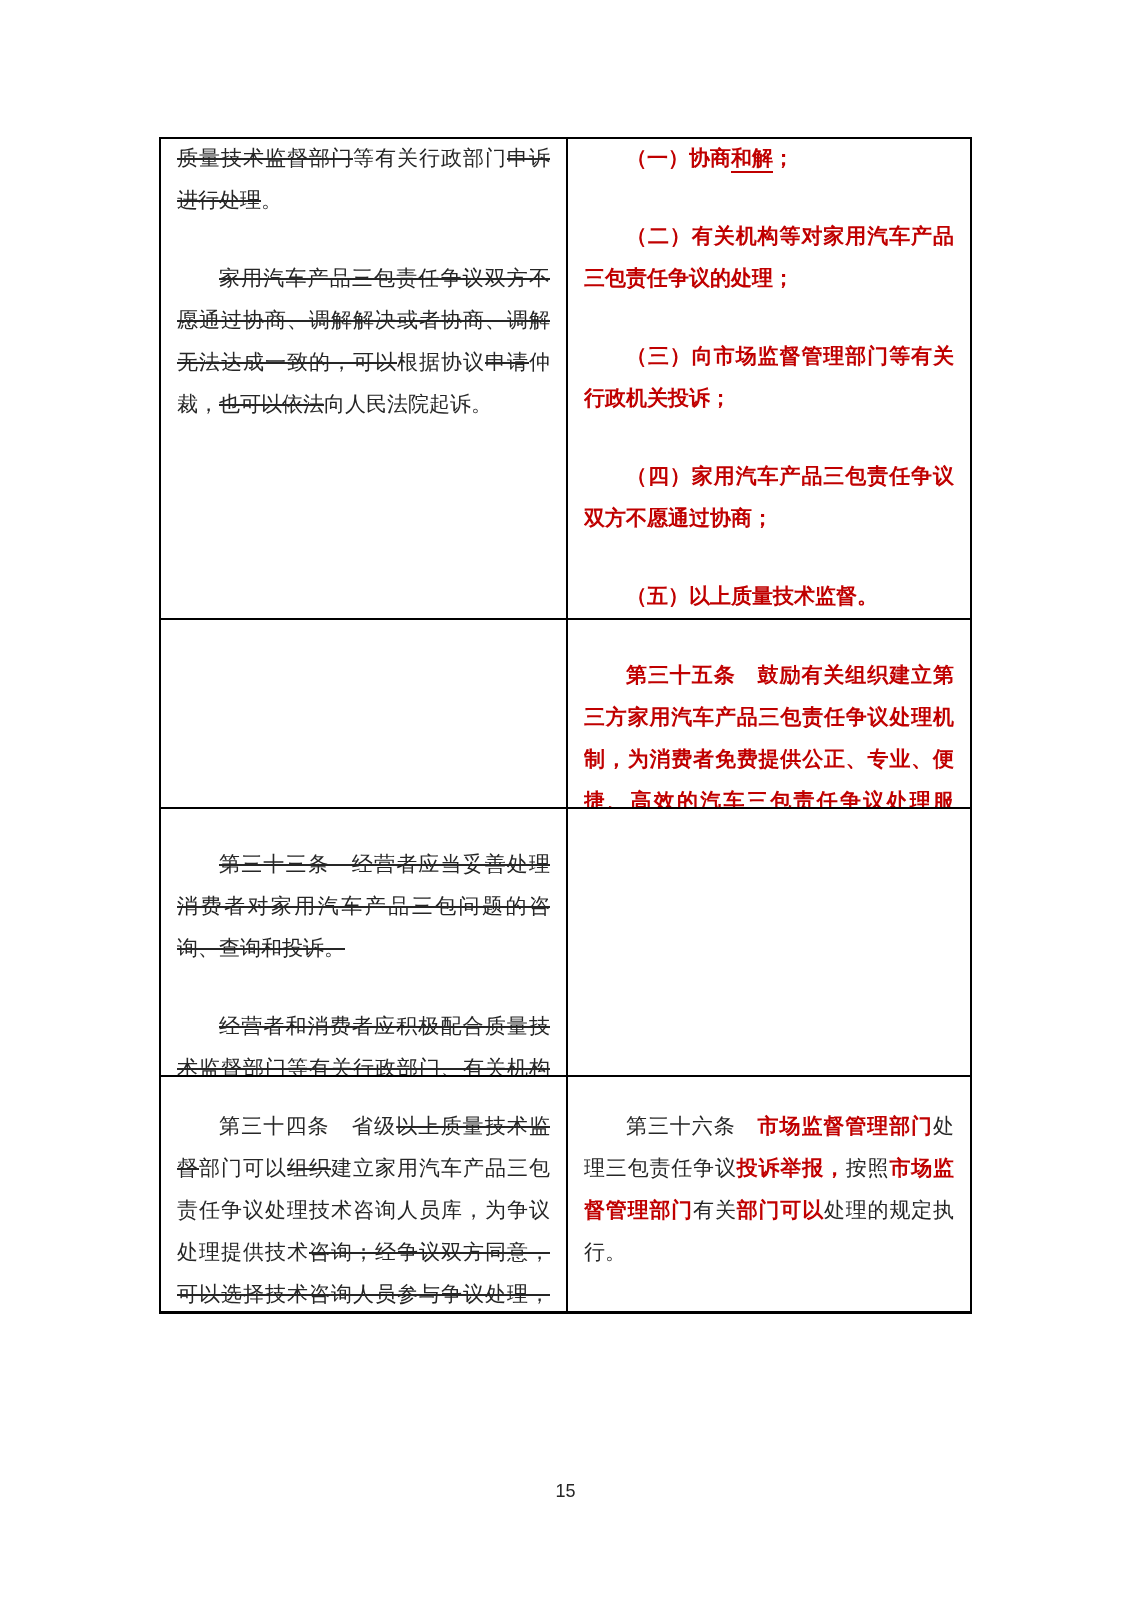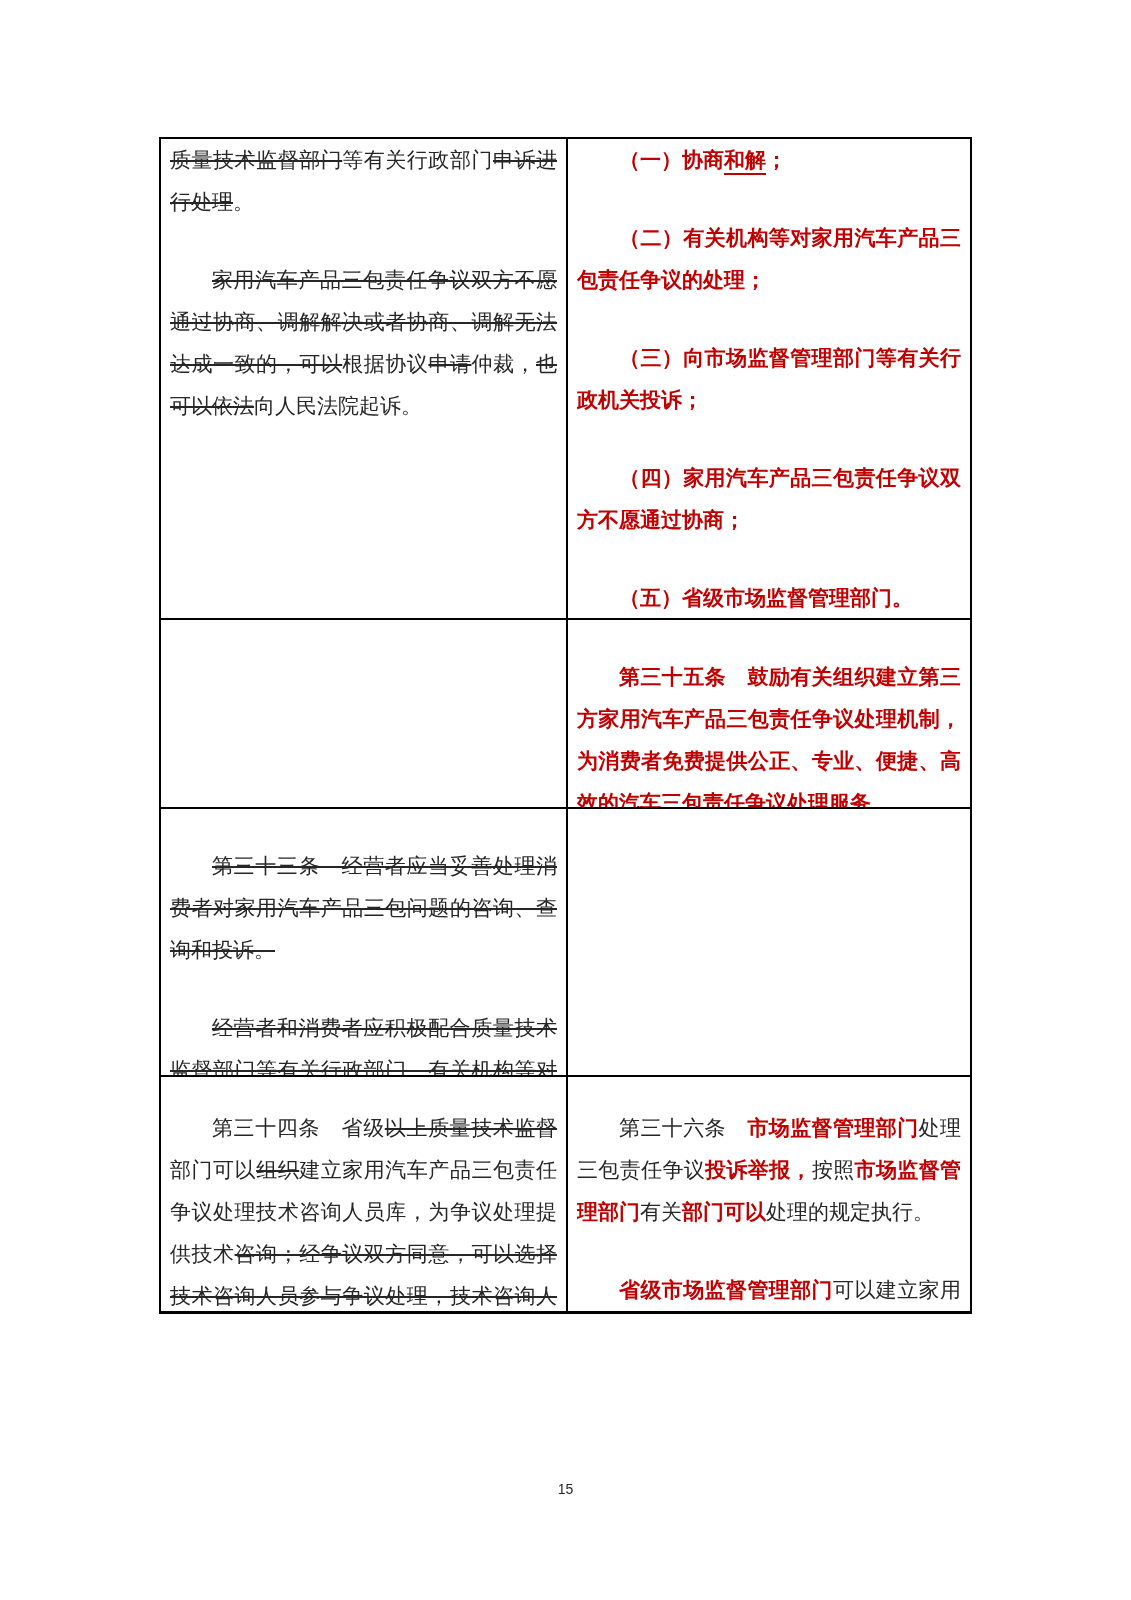--- a/index.html
+++ b/index.html
@@ -13,21 +13,22 @@
     font-family:"Liberation Serif","DejaVu Serif",serif;
   }
   .page{position:absolute;inset:0;background:#ffffff;}
   table.doc-table{
     position:absolute;left:159px;top:137px;width:811px;
     border-collapse:collapse;table-layout:fixed;
   }
   table.doc-table td{
     border:2px solid var(--border);
     vertical-align:top;
-    padding:0 9px;
+    padding:0 16px;
+    font-family:Liberation Mono, monospace;
   }
   table.doc-table tr.r3 td{border-bottom:3px solid var(--border);}
   .cell-inner{
     overflow:hidden;
     font-size:21px;line-height:42px;color:var(--ink);
     text-align:justify;
   }
   .r0 .cell-inner{height:479px;}
   .r1 .cell-inner{height:187px;}
   .r2 .cell-inner{height:266px;}
@@ -45,21 +46,21 @@
   }
   .rb{color:var(--red);font-weight:700;}
   .rbu{
     color:var(--red);font-weight:700;
     text-decoration:underline;
     text-decoration-thickness:2px;
     text-underline-offset:6px;
   }
   .page-number{
     position:absolute;top:1481px;left:0;width:100%;
-    text-align:center;font-size:14px;color:var(--ink);
+    text-align:center;font-size:18px;color:var(--ink);
     font-family:"Liberation Sans","DejaVu Sans",sans-serif;
   }
 </style>
 </head>
 <body>
 
 <div class="page">
 
   <table class="doc-table">
     <colgroup>
@@ -73,21 +74,21 @@
               <p class="para"><span class="run del">质量技术监督部门</span><span class="run plain">等有关行政部门</span><span class="run del">申诉进行处理</span><span class="run plain">。</span></p>
               <p class="para indent"><span class="run del">家用汽车产品三包责任争议双方不愿通过协商、调解解决或者协商、调解无法达成一致的，可以</span><span class="run plain">根据协议</span><span class="run del">申请</span><span class="run plain">仲裁，</span><span class="run del">也可以依法</span><span class="run plain">向人民法院起诉。</span></p>
             </div>
           </td>
         <td>
             <div class="cell-inner">
               <p class="para indent"><span class="run rb">（一）协商</span><span class="run rbu">和解</span><span class="run rb">；</span></p>
               <p class="para indent"><span class="run rb">（二）有关机构等对家用汽车产品三包责任争议的处理；</span></p>
               <p class="para indent"><span class="run rb">（三）向市场监督管理部门等有关行政机关投诉；</span></p>
               <p class="para indent"><span class="run rb">（四）家用汽车产品三包责任争议双方不愿通过协商；</span></p>
-              <p class="para indent"><span class="run rb">（五）省级市场监督管理部门。</span></p>
+              <p class="para indent"><span class="run rb">（五）以上质量技术监督。</span></p>
             </div>
           </td>
       </tr>
       <tr class="r1">
         <td>
             <div class="cell-inner"></div>
           </td>
         <td>
             <div class="cell-inner">
               <p class="para indent"><span class="run rb">第三十五条　鼓励有关组织建立第三方家用汽车产品三包责任争议处理机制，为消费者免费提供公正、专业、便捷、高效的汽车三包责任争议处理服务。</span></p>

